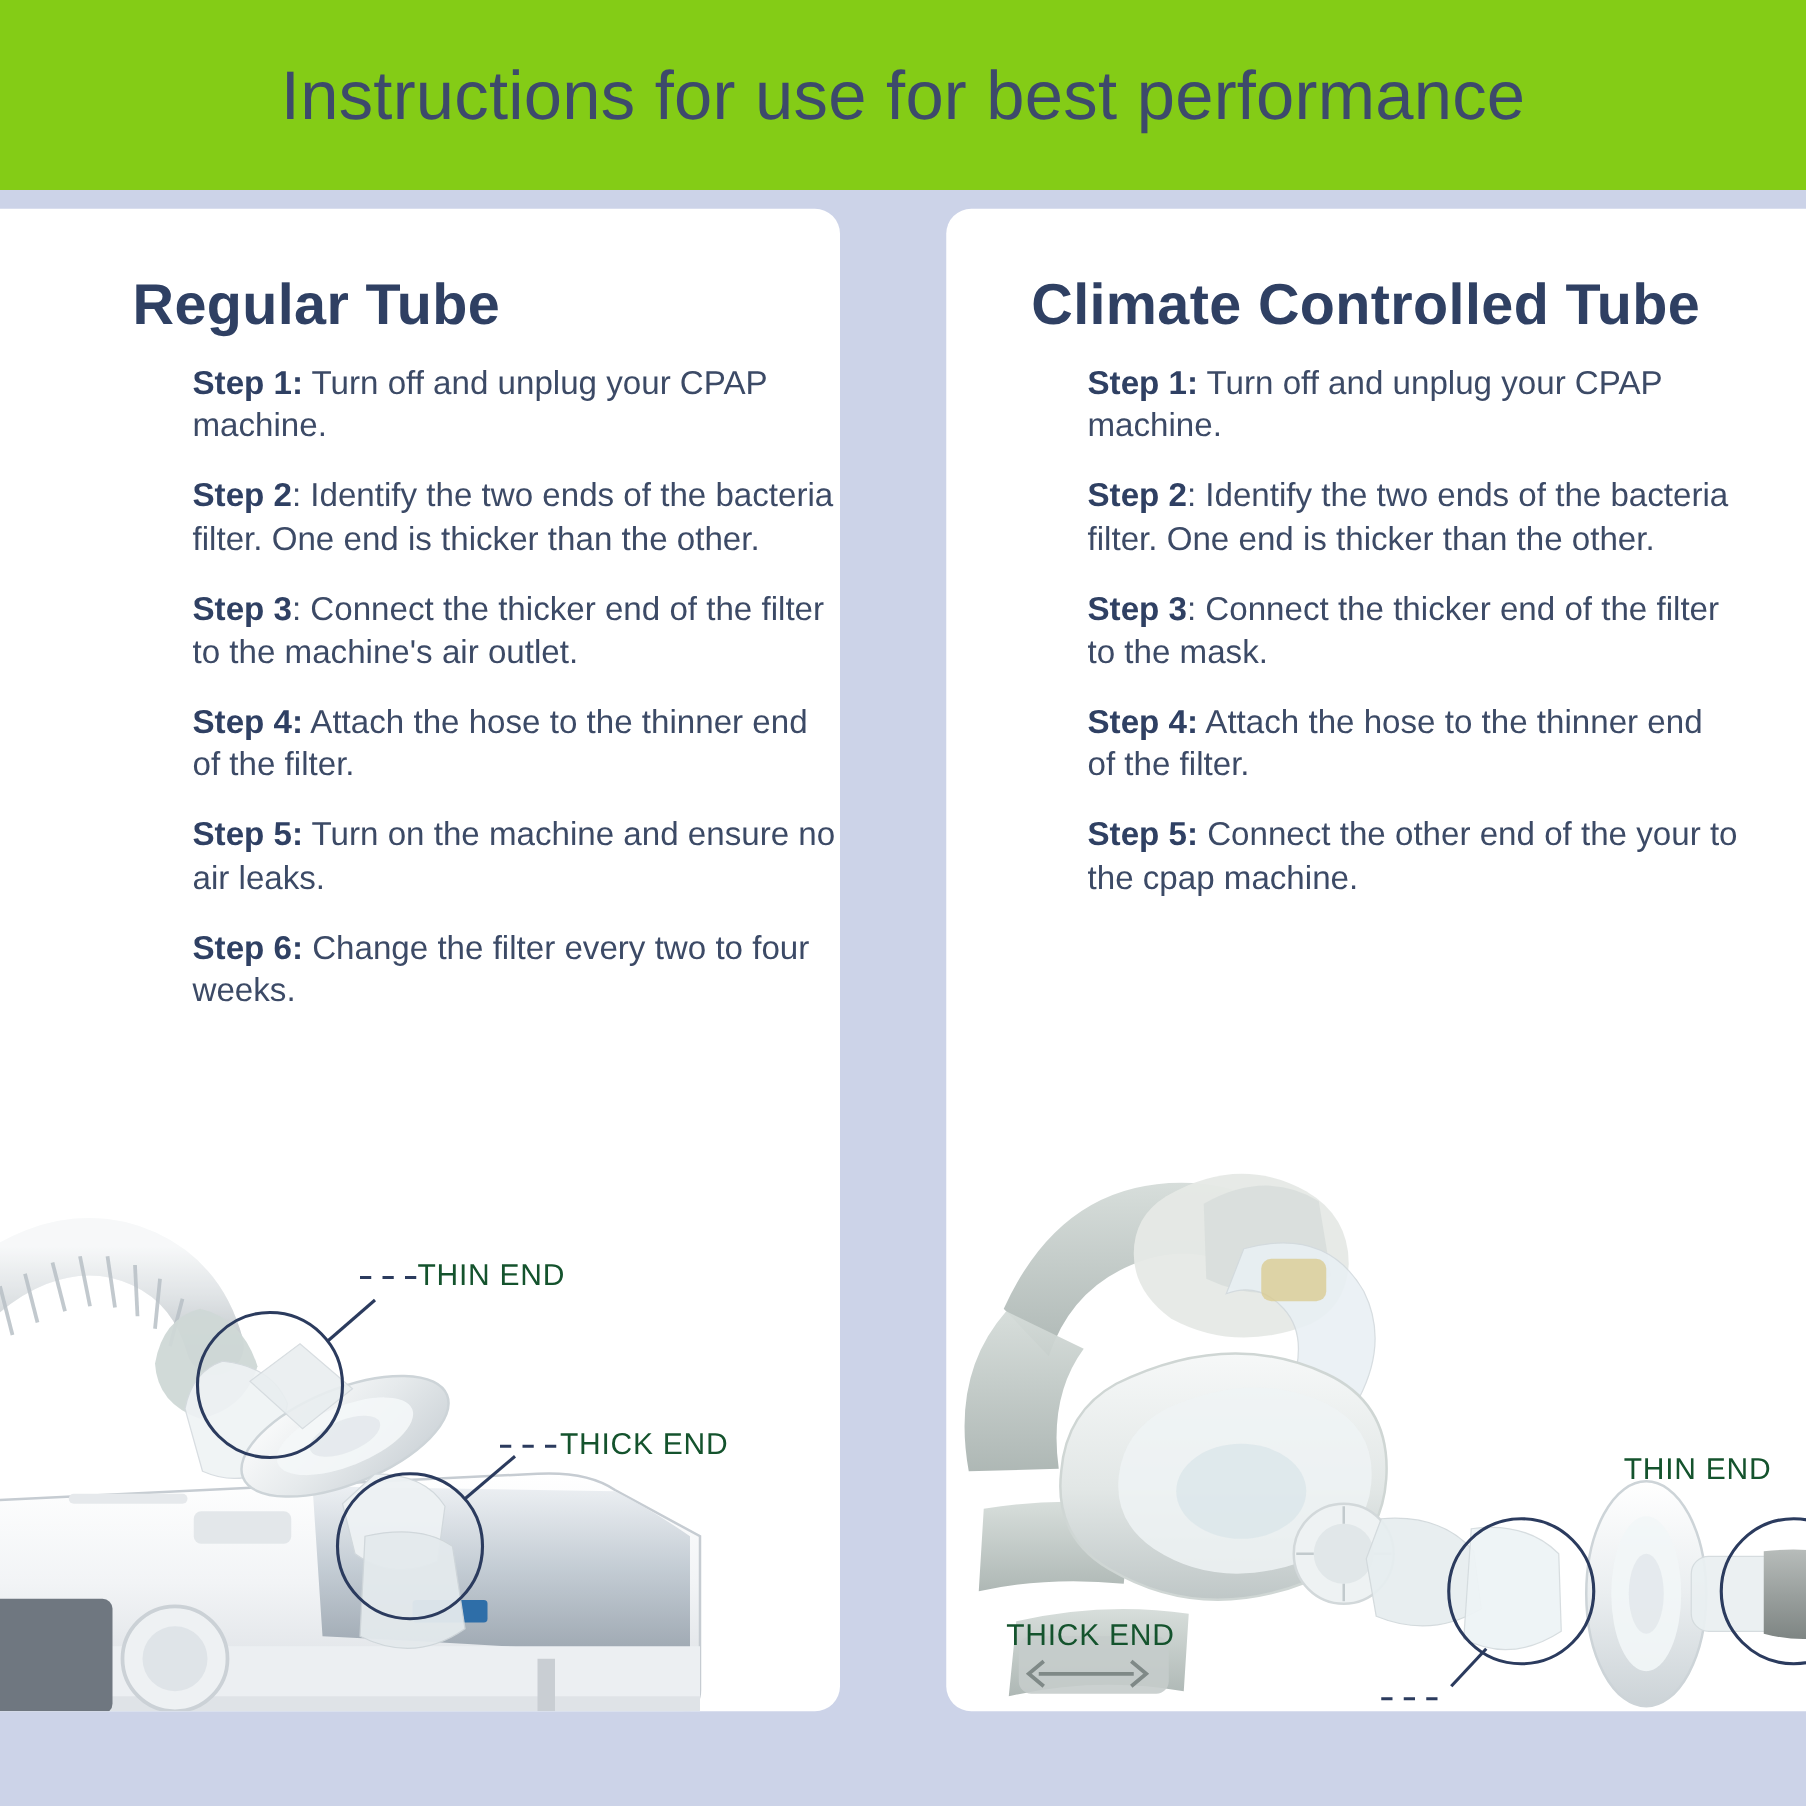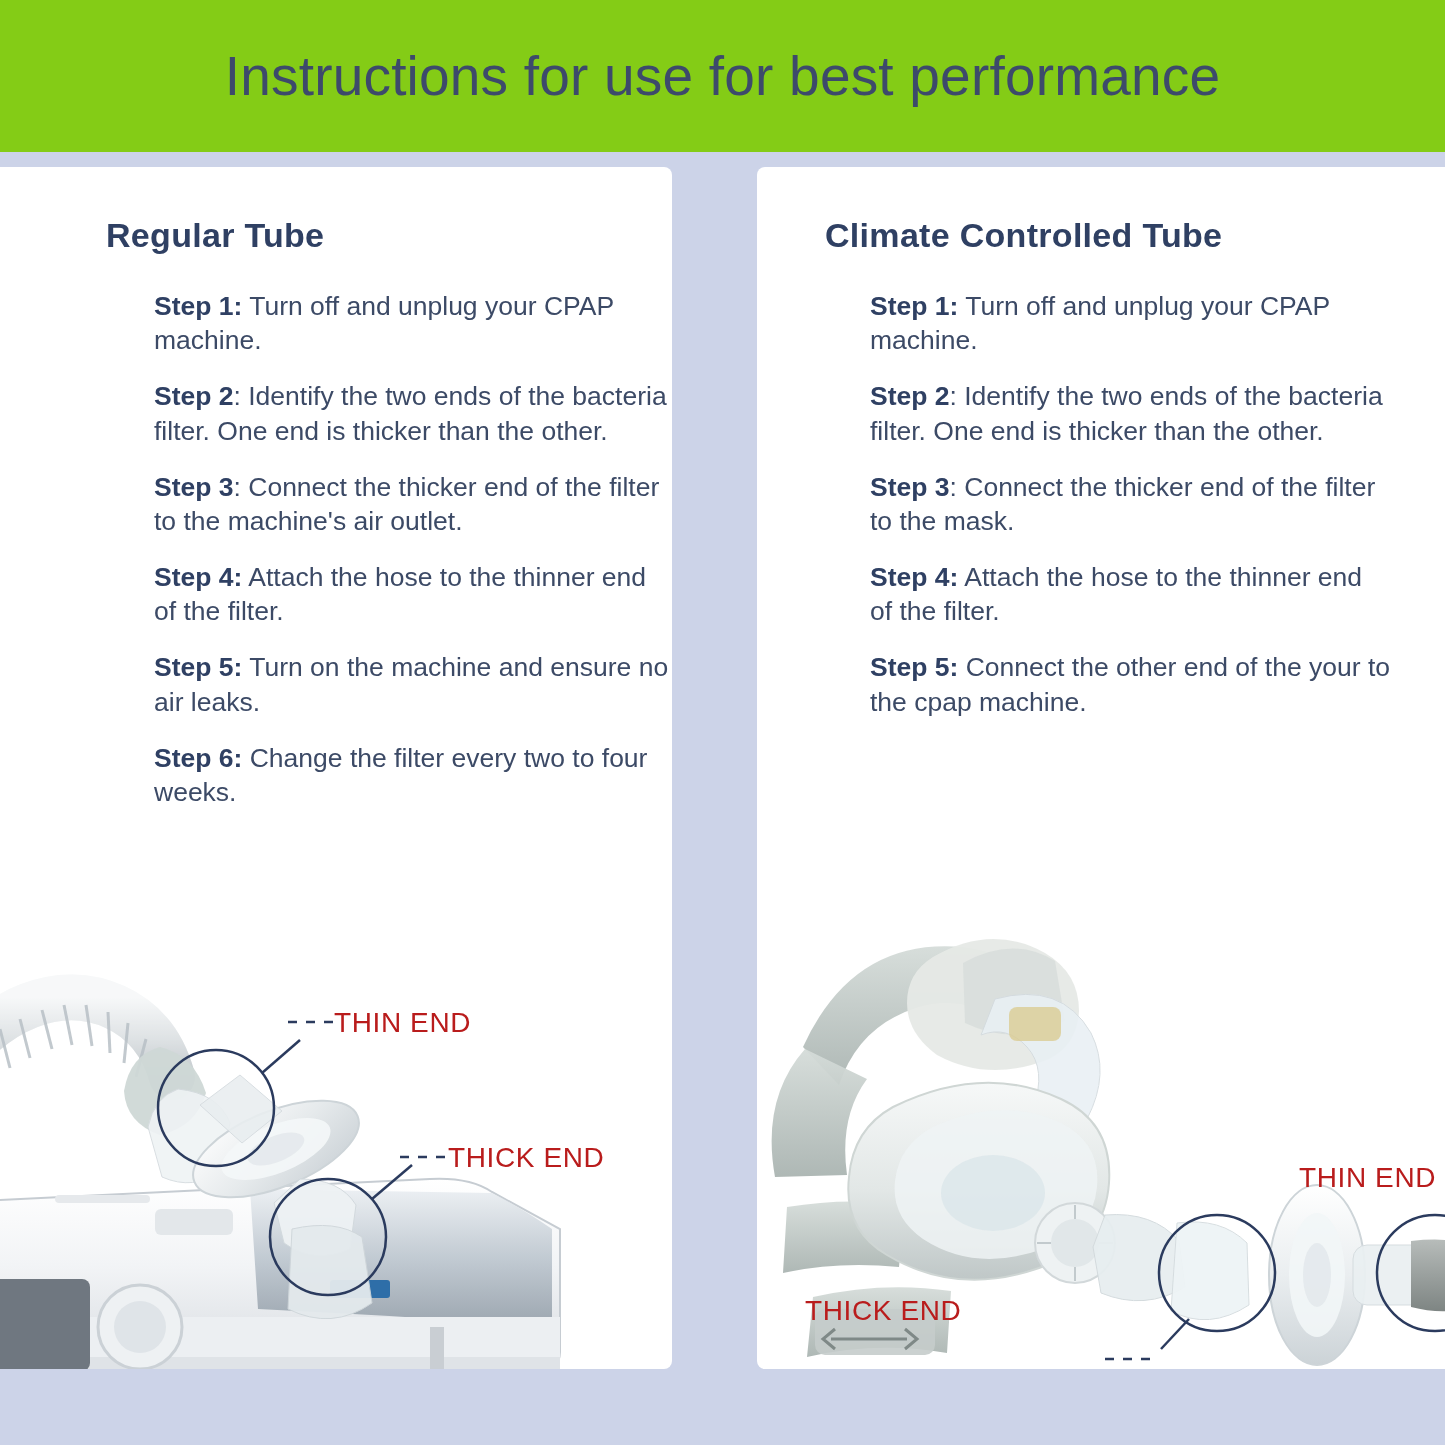--- a/index.html
+++ b/index.html
@@ -36,21 +36,21 @@
     font-size: 55px;
     color: #3d4a6b;
     font-weight: 400;
     letter-spacing: 0.2px;
     line-height: 1;
   }
   
   .card {
     position: absolute;
     background: #ffffff;
-    border-radius: 8px;
+    border-radius: 20px;
     overflow: hidden;
   }
   .card-left {
     left: 0;
     top: 167px;
     width: 672px;
     height: 1202px;
     border-top-left-radius: 0;
     border-bottom-left-radius: 0;
   }
@@ -62,21 +62,21 @@
     border-top-right-radius: 0;
     border-bottom-right-radius: 0;
   }
   .card-inner {
     position: relative;
     width: 100%;
     height: 100%;
   }
   .card-title {
     position: absolute;
-    font-size: 34px;
+    font-size: 46px;
     font-weight: bold;
     color: #2f4063;
     letter-spacing: 0.3px;
     text-align: right;
   }
   .card-left .card-title { left: 106px; top: 49px; }
   .card-right .card-title { left: 68px; top: 49px; }
 
   .steps {
     position: absolute;
@@ -102,23 +102,23 @@
   .illus {
     position: absolute;
     left: 0;
     top: 0;
     width: 100%;
     height: 100%;
     pointer-events: none;
   }
   .label {
     position: absolute;
-    font-size: 28px;
+    font-size: 24px;
     letter-spacing: 0.6px;
-    color: #b91c1c;
+    color: #14532d;
   }
   .label.bold { font-weight: normal; }
 </style>
 </head>
 <body>
 
 <div class="page">
 
   <div class="header">
     <div class="header-title">Instructions for use for best performance</div>

